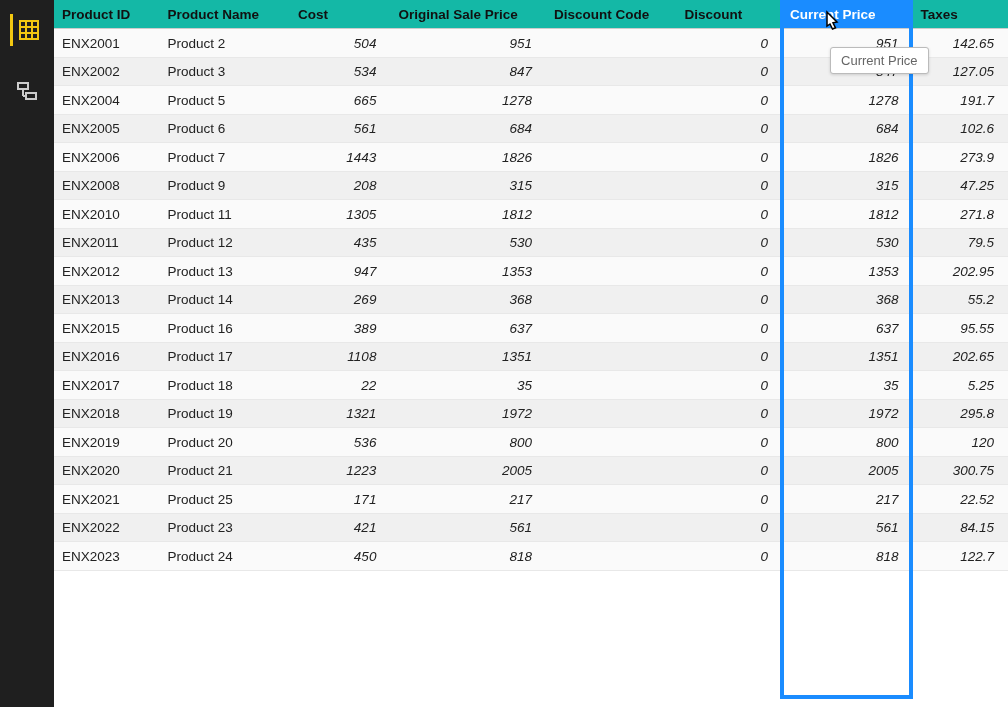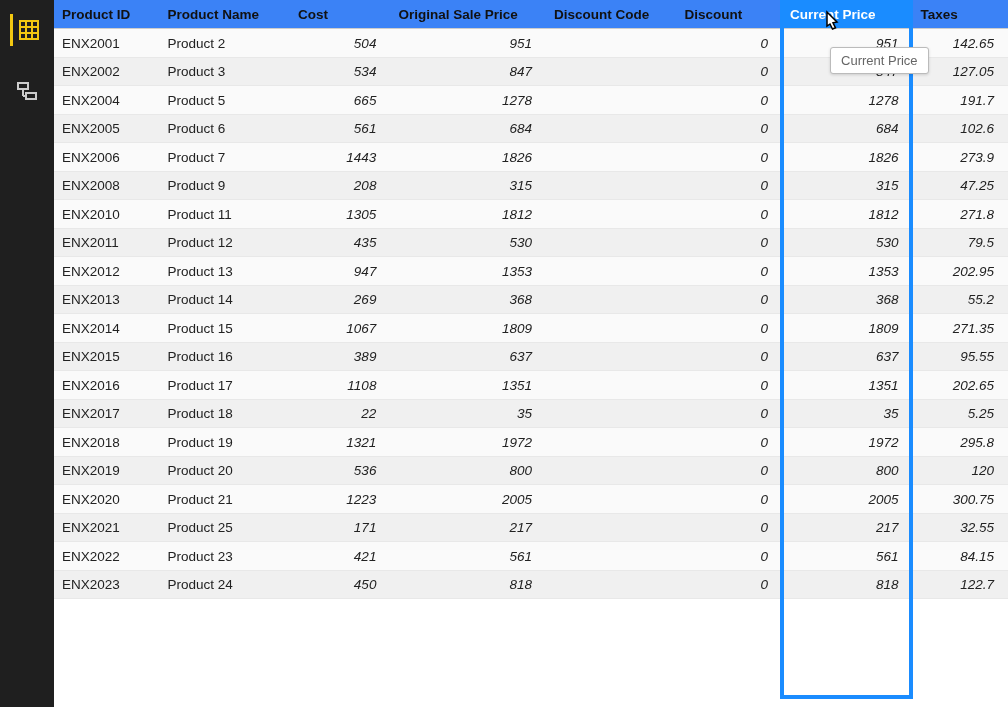--- a/index.html
+++ b/index.html
@@ -45,21 +45,21 @@
     }
     th, td {
       padding:6px 8px 5px 8px;
       border-bottom:1px solid #e8e8e8;
       white-space:nowrap;
       height:28.5px;
       overflow:hidden;
       text-overflow:ellipsis;
     }
     thead th {
-      background:#3b82f6;
+      background:#14b8a6;
       text-align:left;
       font-weight:600;
       font-size:13.5px;
       color:#111;
       border-bottom:1px solid #ccc;
       user-select:none;
       cursor:pointer;
     }
     tbody tr:nth-child(odd) td  { background:#fafafa; }
     tbody tr:nth-child(even) td { background:#f0f0f0; }
@@ -233,30 +233,20 @@
           <td>ENX2013</td>
           <td>Product 14</td>
           <td class="num">269</td>
           <td class="num">368</td>
           <td></td>
           <td class="num">0</td>
           <td class="num">368</td>
           <td class="num">55.2</td>
         </tr>
         <tr>
-          <td>ENX2014</td>
-          <td>Product 15</td>
-          <td class="num">1067</td>
-          <td class="num">1809</td>
-          <td></td>
-          <td class="num">0</td>
-          <td class="num">1809</td>
-          <td class="num">271.35</td>
-        </tr>
-        <tr>
           <td>ENX2015</td>
           <td>Product 16</td>
           <td class="num">389</td>
           <td class="num">637</td>
           <td></td>
           <td class="num">0</td>
           <td class="num">637</td>
           <td class="num">95.55</td>
         </tr>
         <tr>
@@ -310,21 +300,21 @@
           <td class="num">300.75</td>
         </tr>
         <tr>
           <td>ENX2021</td>
           <td>Product 25</td>
           <td class="num">171</td>
           <td class="num">217</td>
           <td></td>
           <td class="num">0</td>
           <td class="num">217</td>
-          <td class="num">32.55</td>
+          <td class="num">22.52</td>
         </tr>
         <tr>
           <td>ENX2022</td>
           <td>Product 23</td>
           <td class="num">421</td>
           <td class="num">561</td>
           <td></td>
           <td class="num">0</td>
           <td class="num">561</td>
           <td class="num">84.15</td>

